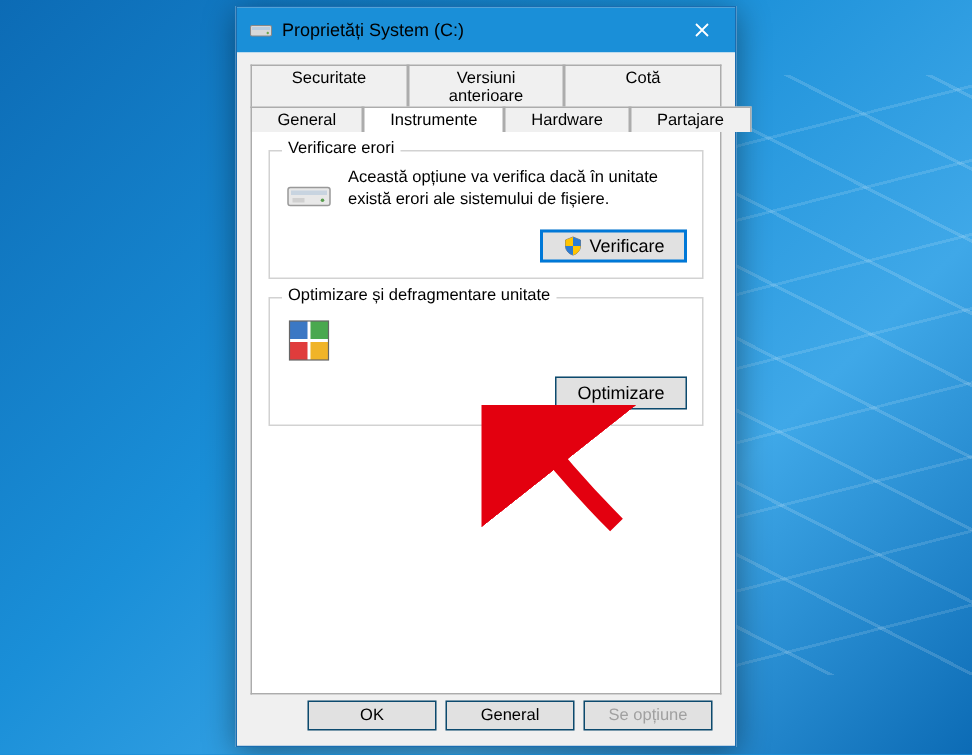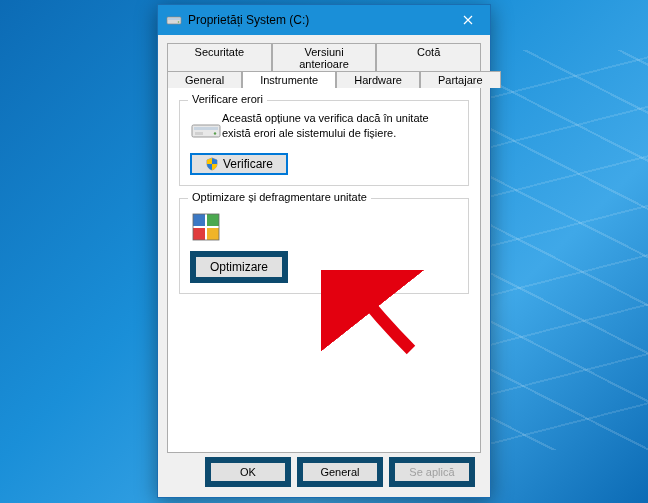--- a/index.html
+++ b/index.html
@@ -30,26 +30,26 @@
 .tab-row.back .tab { flex: 1; border-bottom: none; }
 .tab-row.front { margin-top: -1px; }
 .tab-row.front .tab { flex: 1; border-bottom: none; }
 .tab.active { background: #fff; border-bottom: 1px solid #fff; z-index: 2; }
 
 .tab-panel { background: #fff; border: 1px solid #acacac; border-top: none; flex: 1; padding: 12px 11px; position: relative; }
 
 
 .group { border: 1px solid #d2d2d2; border-radius: 0; margin-bottom: 12px; padding: 10px 10px 10px 10px; position: relative; }
 .group-title { position: absolute; top: -8px; left: 8px; background: #fff; padding: 0 4px; font-size: 11px; }
-.group-content { display: flex; align-items: flex-start; }
+.group-content { display: flex; align-items: flex-start; gap: 10px; }
 .group-icon { width: 32px; height: 32px; flex-shrink: 0; margin-top: 2px; }
 .group-text { flex: 1; font-size: 11px; line-height: 1.35; }
-.group-btn-row { display: flex; margin-top: 8px; }
+.group-btn-row { display: flex; justify-content: flex-end; margin-top: 8px; }
 
-.win-btn { background: #e1e1e1; border: 6px solid #0c4a6e; padding: 3px 14px; font-size: 11px; cursor: pointer; min-width: 86px; display: inline-flex; align-items: center; justify-content: center; gap: 4px; }
+.win-btn { background: #e1e1e1; border: 1px solid #0c4a6e; padding: 3px 14px; font-size: 11px; cursor: pointer; min-width: 86px; display: inline-flex; align-items: center; justify-content: center; gap: 4px; }
 .win-btn.focused { border: 2px solid #0078d7; padding: 2px 13px; }
 .win-btn.disabled { color: #a0a0a0; cursor: default; }
 
 .shield { width: 14px; height: 14px; }
 
 
 .footer { padding: 4px 6px 2px 6px; display: flex; justify-content: flex-end; gap: 6px; }
 
 
 .arrow { position: absolute; left: 321px; top: 270px; pointer-events: none; z-index: 50; }
@@ -140,21 +140,21 @@
             <span>Optimizare</span>
           </button>
         </div>
       </div>
 
     </div>
 
     <div class="footer">
       <button class="win-btn">OK</button>
       <button class="win-btn">General</button>
-      <button class="win-btn disabled">Se aplică</button>
+      <button class="win-btn disabled">Se opțiune</button>
     </div>
   </div>
 </div>
 
 <svg class="arrow" width="110" height="90">
   <defs>
     <marker id="ah" markerWidth="12" markerHeight="12" refX="3" refY="6" orient="auto">
       <path d="M0 0 L12 6 L0 12 Z" fill="#e3000f"></path>
     </marker>
   </defs>

